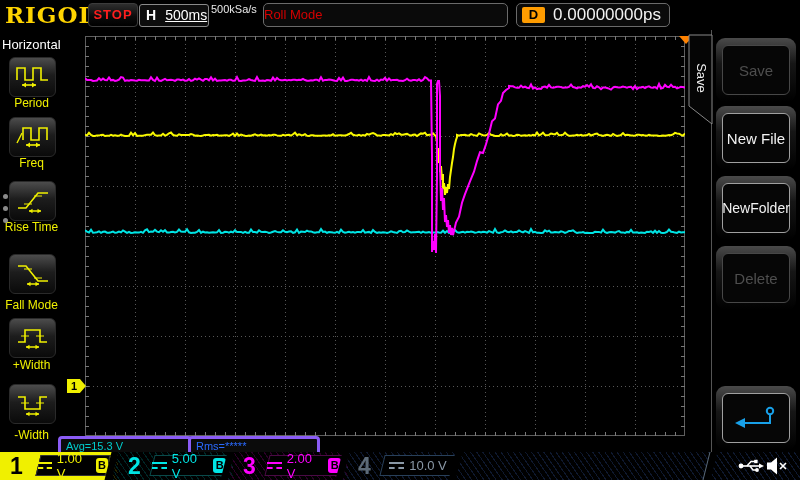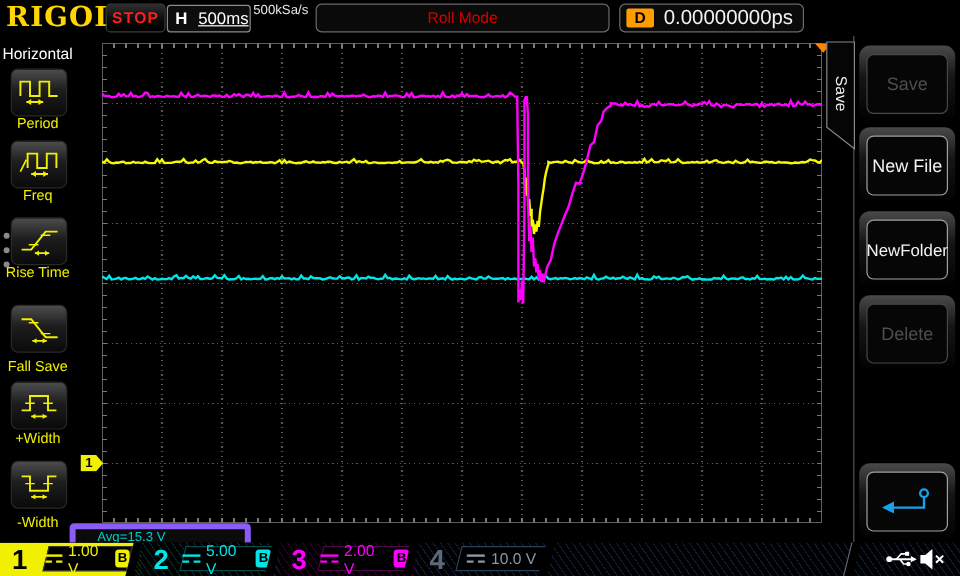--- a/index.html
+++ b/index.html
@@ -11,39 +11,39 @@
   #logo{left:5px;top:1px;font-family:"DejaVu Serif",serif;font-weight:bold;font-size:23px;color:#ffd400;letter-spacing:1px;}
   .tbox{background:linear-gradient(#2e2e2e,#0c0c0c 55%,#000);border:1px solid #3c3c3c;border-radius:4px;}
   #stopbox{left:88px;top:3px;width:48px;height:22px;text-align:center;line-height:22px;
     color:#ff1e1e;font-weight:bold;font-size:13px;letter-spacing:1px;}
   #hbox{left:139px;top:4px;width:68px;height:21px;border:1px solid #8a8a8a;background:#0d0d0d;border-radius:3px;
     color:#fff;font-size:14px;line-height:21px;}
   #hbox .hl{font-weight:bold;margin-left:6px;}
   #hbox .hv{margin-left:9px;text-decoration:underline;}
   #srate{left:211px;top:3px;color:#e8e8e8;font-size:11px;}
   #modebox{left:263px;top:3px;width:243px;height:22px;border:1px solid #6a6a6a;background:#0a0a0a;border-radius:5px;
-    text-align:center;line-height:22px;color:#d40000;font-size:13px;}
+    line-height:22px;color:#d40000;font-size:13px;}
   #dbox{left:516px;top:3px;width:152px;height:22px;border:1px solid #6a6a6a;background:#0a0a0a;border-radius:5px;}
   #dbadge{left:5px;top:3px;width:23px;height:16px;background:#ff9c00;border-radius:2px;color:#000;
     font-weight:bold;font-size:13px;text-align:center;line-height:16px;}
   #dval{left:30px;top:0;width:120px;text-align:center;color:#f2f2f2;font-size:17px;line-height:22px;}
 
   
   #hmenu-title{left:2px;top:37px;color:#fff;font-size:13px;}
   .lbtn{position:absolute;left:9px;width:45px;height:38px;border-radius:6px;
     background:linear-gradient(#4c4c4c,#1d1d1d 45%,#0a0a0a);border:1px solid #2a2a2a;
     display:flex;align-items:center;justify-content:center;}
   .llabel{position:absolute;left:0;width:63px;text-align:center;color:#f0f000;font-size:12px;}
   .pdot{position:absolute;left:3px;width:5px;height:5px;border-radius:50%;background:#8a8a8a;}
 
   
   #grat{left:85px;top:35px;width:600px;height:402px;}
   
-  .meas{position:absolute;top:436px;height:14px;background:#0b0b0b;border:5px solid #8b5cf6;border-radius:4px;
-    font-size:11px;line-height:14px;padding-left:18px;}
+  .meas{position:absolute;top:436px;height:14px;background:#0b0b0b;border:3px solid #8b5cf6;border-radius:4px;
+    font-size:11px;line-height:14px;padding-left:5px;}
   
   #gnd1{left:67px;top:379px;width:19px;height:14px;background:#f0f000;
     clip-path:polygon(0 0,68% 0,100% 50%,68% 100%,0 100%);
     color:#000;font-size:11px;font-weight:bold;line-height:14px;padding-left:4px;box-sizing:border-box;}
   #trig{left:679px;top:36px;width:0;height:0;border-left:7px solid transparent;border-right:7px solid transparent;border-top:8px solid #ff8200;}
 
   
   #panel-line{left:711px;top:30px;width:1px;height:422px;background:#555;}
   #savetab{left:688px;top:34px;}
   #savetab text{fill:#f0f0f0;font-size:13px;font-family:"Liberation Sans",sans-serif;}
@@ -118,21 +118,21 @@
   <div class="abs llabel" style="top:220px">Rise Time</div>
 
   <div class="lbtn" style="top:254px">
     <svg width="38" height="28" viewBox="0 0 38 28">
       <path d="M4 6 L12 6 L24 21 L34 21" fill="none" stroke="#f0f000" stroke-width="1.6"></path>
       <path d="M10 9 H18 M20 18 H28" stroke="#f0f000" stroke-width="1.2"></path>
       <path d="M13 24 H25" stroke="#f0f000" stroke-width="1.5"></path>
       <path d="M13 24 l3.5 -2.2 v4.4 z M25 24 l-3.5 -2.2 v4.4 z" fill="#f0f000"></path>
     </svg>
   </div>
-  <div class="abs llabel" style="top:298px">Fall Save</div>
+  <div class="abs llabel" style="top:298px">Fall Mode</div>
 
   <div class="lbtn" style="top:318px">
     <svg width="38" height="28" viewBox="0 0 38 28">
       <path d="M4 18 L11 18 L11 6 L26 6 L26 18 L33 18" fill="none" stroke="#f0f000" stroke-width="1.6"></path>
       <path d="M7 12 H15 M22 12 H30" stroke="#f0f000" stroke-width="1.2"></path>
       <path d="M12 23 H25" stroke="#f0f000" stroke-width="1.5"></path>
       <path d="M12 23 l3.5 -2.2 v4.4 z M25 23 l-3.5 -2.2 v4.4 z" fill="#f0f000"></path>
     </svg>
   </div>
   <div class="abs llabel" style="top:358px">+Width</div>
@@ -161,20 +161,21 @@
           <polyline points="0,98.7 2,99.4 4,96.8 6,98.9 8,99.9 10,100.0 12,99.4 14,99.6 16,98.9 18,98.8 20,100.0 22,99.7 24,99.8 26,98.8 28,99.7 30,99.3 32,99.7 34,99.8 36,98.7 38,99.6 40,99.9 42,99.9 44,99.8 46,96.7 48,99.2 50,97.1 52,99.9 54,99.7 56,99.7 58,99.7 60,99.1 62,98.7 64,98.8 66,98.7 68,96.6 70,99.1 72,99.8 74,99.5 76,99.5 78,97.8 80,99.6 82,98.9 84,97.3 86,96.5 88,98.8 90,99.6 92,99.7 94,98.3 96,99.0 98,99.0 100,99.1 102,99.0 104,98.9 106,98.1 108,98.6 110,99.7 112,99.4 114,99.8 116,100.0 118,99.5 120,98.9 122,99.1 124,98.8 126,99.7 128,99.0 130,99.3 132,98.8 134,99.7 136,99.5 138,99.6 140,99.2 142,99.3 144,100.0 146,99.0 148,97.6 150,99.9 152,97.5 154,99.7 156,98.6 158,99.2 160,99.7 162,100.0 164,99.6 166,99.8 168,99.0 170,98.4 172,99.3 174,99.4 176,98.5 178,99.5 180,99.3 182,99.7 184,99.0 186,99.4 188,98.8 190,98.8 192,99.4 194,99.8 196,99.8 198,98.9 200,99.5 202,99.1 204,98.7 206,99.7 208,98.2 210,96.6 212,99.2 214,98.3 216,98.9 218,99.2 220,98.1 222,99.8 224,99.9 226,99.3 228,99.3 230,99.8 232,99.7 234,99.8 236,99.8 238,99.5 240,99.5 242,99.8 244,99.3 246,99.4 248,98.3 250,99.8 252,99.5 254,99.3 256,99.3 258,99.4 260,99.4 262,99.0 264,98.0 266,96.8 268,98.8 270,99.3 272,99.4 274,98.8 276,99.6 278,99.1 280,99.6 282,98.0 284,98.7 286,97.6 288,97.1 290,97.9 292,99.4 294,99.5 296,99.7 298,98.9 300,99.0 302,99.2 304,99.4 306,98.2 308,99.1 310,97.1 312,98.2 314,97.4 316,98.7 318,98.7 320,98.3 322,97.9 324,98.9 326,99.7 328,98.8 330,98.6 332,100.0 334,98.6 336,97.4 338,97.7 340,96.7 342,99.4 344,98.8 346,98.8 348,97.3 350,99.5 351,100 352,106 352,118 353,112 354,127 355,120 355,136 356,130 357,144 358,138 358,153 359,147 360,159 361,151 362,157 363,148 364,153 365,141 366,134 367,127 368,121 369,113 370,108 371,104 372,101 372,99.0 374,99.8 376,99.1 378,98.9 380,98.7 382,99.4 384,99.4 386,98.1 388,98.9 390,99.4 392,99.9 394,97.4 396,98.4 398,99.2 400,99.5 402,98.9 404,97.1 406,98.8 408,99.2 410,100.0 412,99.9 414,99.9 416,98.2 418,99.7 420,98.9 422,97.5 424,99.7 426,99.3 428,99.9 430,99.7 432,98.8 434,98.9 436,99.8 438,99.4 440,99.3 442,99.7 444,99.1 446,99.7 448,98.9 450,99.5 452,96.5 454,99.4 456,98.5 458,96.7 460,99.0 462,99.3 464,98.9 466,97.5 468,98.0 470,98.4 472,96.8 474,99.3 476,99.1 478,98.8 480,96.6 482,98.6 484,99.8 486,99.7 488,99.4 490,99.5 492,98.9 494,99.5 496,98.9 498,99.7 500,99.2 502,99.2 504,97.9 506,99.5 508,98.8 510,97.9 512,97.6 514,99.0 516,99.3 518,99.9 520,99.2 522,98.8 524,99.3 526,99.9 528,98.0 530,99.2 532,99.9 534,99.6 536,99.0 538,97.1 540,99.2 542,98.8 544,99.1 546,99.4 548,99.6 550,99.7 552,98.8 554,98.8 556,99.2 558,99.0 560,99.6 562,99.7 564,98.9 566,99.5 568,99.4 570,99.4 572,99.6 574,100.0 576,99.8 578,99.4 580,99.8 582,99.4 584,99.0 586,99.3 588,98.5 590,96.9 592,97.4 594,97.7 596,98.9 598,99.6 600,97.4" fill="none" stroke="#f8f800" stroke-width="2"></polyline>
           <polyline points="0,42.1 2,44.0 4,43.9 6,44.0 8,45.0 10,44.8 12,44.5 14,42.2 16,44.2 18,42.6 20,44.1 22,44.3 24,41.4 26,44.3 28,43.9 30,44.9 32,44.5 34,43.6 36,41.1 38,41.6 40,44.9 42,44.2 44,44.8 46,44.0 48,44.2 50,44.5 52,44.7 54,43.8 56,44.3 58,44.3 60,44.2 62,44.6 64,44.6 66,41.3 68,43.9 70,44.9 72,41.6 74,44.6 76,44.9 78,43.8 80,42.8 82,44.3 84,44.0 86,43.7 88,44.1 90,44.8 92,43.6 94,43.6 96,44.2 98,43.6 100,44.7 102,44.6 104,43.1 106,44.9 108,44.3 110,42.6 112,43.7 114,42.5 116,43.7 118,44.8 120,42.9 122,42.9 124,44.3 126,41.4 128,44.4 130,42.7 132,44.9 134,44.5 136,44.4 138,44.2 140,44.1 142,44.6 144,43.8 146,43.8 148,44.8 150,44.6 152,41.1 154,44.9 156,45.0 158,44.6 160,44.6 162,44.1 164,43.2 166,44.0 168,44.5 170,44.8 172,41.0 174,44.7 176,44.8 178,44.6 180,44.9 182,44.1 184,44.2 186,44.8 188,41.6 190,44.3 192,42.0 194,43.7 196,44.2 198,44.2 200,43.8 202,44.5 204,43.9 206,44.2 208,43.8 210,43.7 212,44.3 214,43.7 216,43.9 218,42.8 220,44.0 222,44.8 224,44.8 226,44.2 228,44.4 230,43.8 232,43.7 234,44.8 236,41.3 238,44.7 240,43.9 242,43.9 244,43.6 246,43.7 248,44.2 250,44.8 252,44.9 254,42.0 256,44.4 258,41.6 260,45.0 262,44.9 264,44.4 266,43.8 268,43.8 270,44.3 272,44.0 274,44.6 276,43.6 278,44.9 280,43.9 282,45.0 284,41.1 286,44.4 288,44.8 290,44.9 292,43.6 294,45.0 296,43.6 298,43.9 300,41.8 302,44.6 304,42.5 306,44.4 308,43.9 310,44.0 312,43.8 314,44.7 316,44.8 318,45.0 320,44.2 322,42.8 324,44.3 326,44.7 328,44.1 330,43.9 332,44.6 334,43.3 336,45.0 338,44.0 340,41.2 342,42.4 344,44.4 346,44.5 346,45 347,120 347,216 348,205 349,214 350,198 351,217 352,140 352,48 353,45 354,45 355,60 355,130 356,165 357,152 358,174 359,162 360,186 361,179 362,191 363,184 364,197 365,189 366,199 367,192 368,196 368.0,199.3 371.0,186.5 374.0,180.6 377.0,166.7 380.0,158.1 383.0,150.3 386.0,142.8 389.0,135.7 392.0,125.1 395.0,116.3 398.0,117.0 401.0,108.3 404.0,97.8 407.0,85.2 410.0,82.5 413.0,68.4 416.0,64.8 418,57 421,54 424,52 424,50.0 426,50.3 428,50.3 430,51.4 432,51.7 434,51.7 436,49.6 438,51.4 440,50.7 442,51.7 444,52.2 446,48.5 448,52.6 450,51.4 452,53.1 454,52.5 456,52.9 458,50.9 460,50.6 462,51.7 464,48.9 466,51.4 468,51.7 470,51.3 472,50.8 474,50.8 476,51.1 478,51.8 480,51.6 482,51.4 484,50.9 486,48.6 488,51.1 490,51.5 492,52.4 494,51.2 496,51.7 498,50.2 500,50.7 502,49.1 504,50.9 506,48.3 508,51.9 510,52.2 512,50.3 514,51.3 516,53.2 518,51.5 520,51.4 522,52.0 524,52.6 526,53.6 528,51.6 530,50.8 532,51.3 534,51.4 536,51.2 538,50.6 540,51.1 542,51.6 544,50.9 546,50.7 548,53.0 550,50.0 552,53.0 554,51.4 556,51.5 558,50.8 560,52.0 562,50.9 564,50.3 566,51.5 568,51.7 570,51.0 572,52.5 574,48.0 576,52.5 578,52.0 580,48.9 582,50.8 584,51.1 586,48.7 588,51.0 590,50.8 592,52.3 594,51.6 596,50.8 598,51.1 600,51.8" fill="none" stroke="#ff00ff" stroke-width="2"></polyline>
         </g>
     </g>
   </svg>
 
   <div class="abs" id="gnd1">1</div>
   <div class="abs" id="trig"></div>
 
   <div class="meas" style="left: 58px; width: 123px; color: rgb(0, 204, 204);">Avg=15.3 V</div>
+  <div class="meas" style="left: 188px; width: 121px; color: rgb(42, 106, 255);">Rms=*****</div>
 
   <div class="abs" id="panel-line"></div>
 
   <svg class="abs" id="savetab" width="26" height="92" viewBox="0 0 26 92">
     <polygon points="1,1 24,1 24,90 1,72" fill="#050505" stroke="#888" stroke-width="1"></polygon>
     <text x="17" y="44" text-anchor="middle" transform="rotate(90 13 40)">Save</text>
   </svg>
 
   <div class="rbtn disabled" style="top:38px">
     <div class="inner">Save</div>

